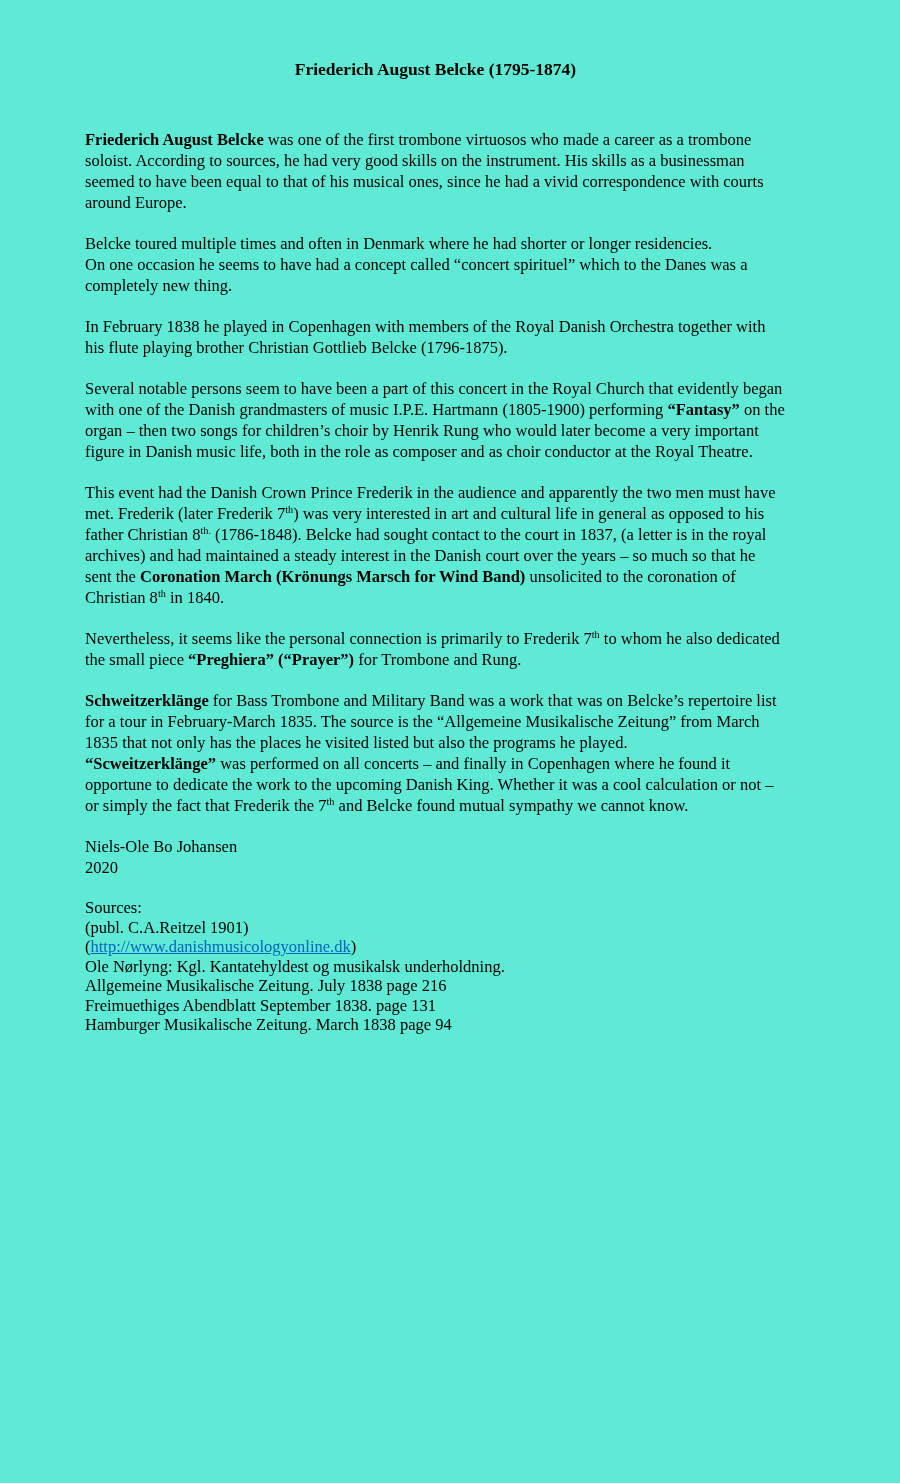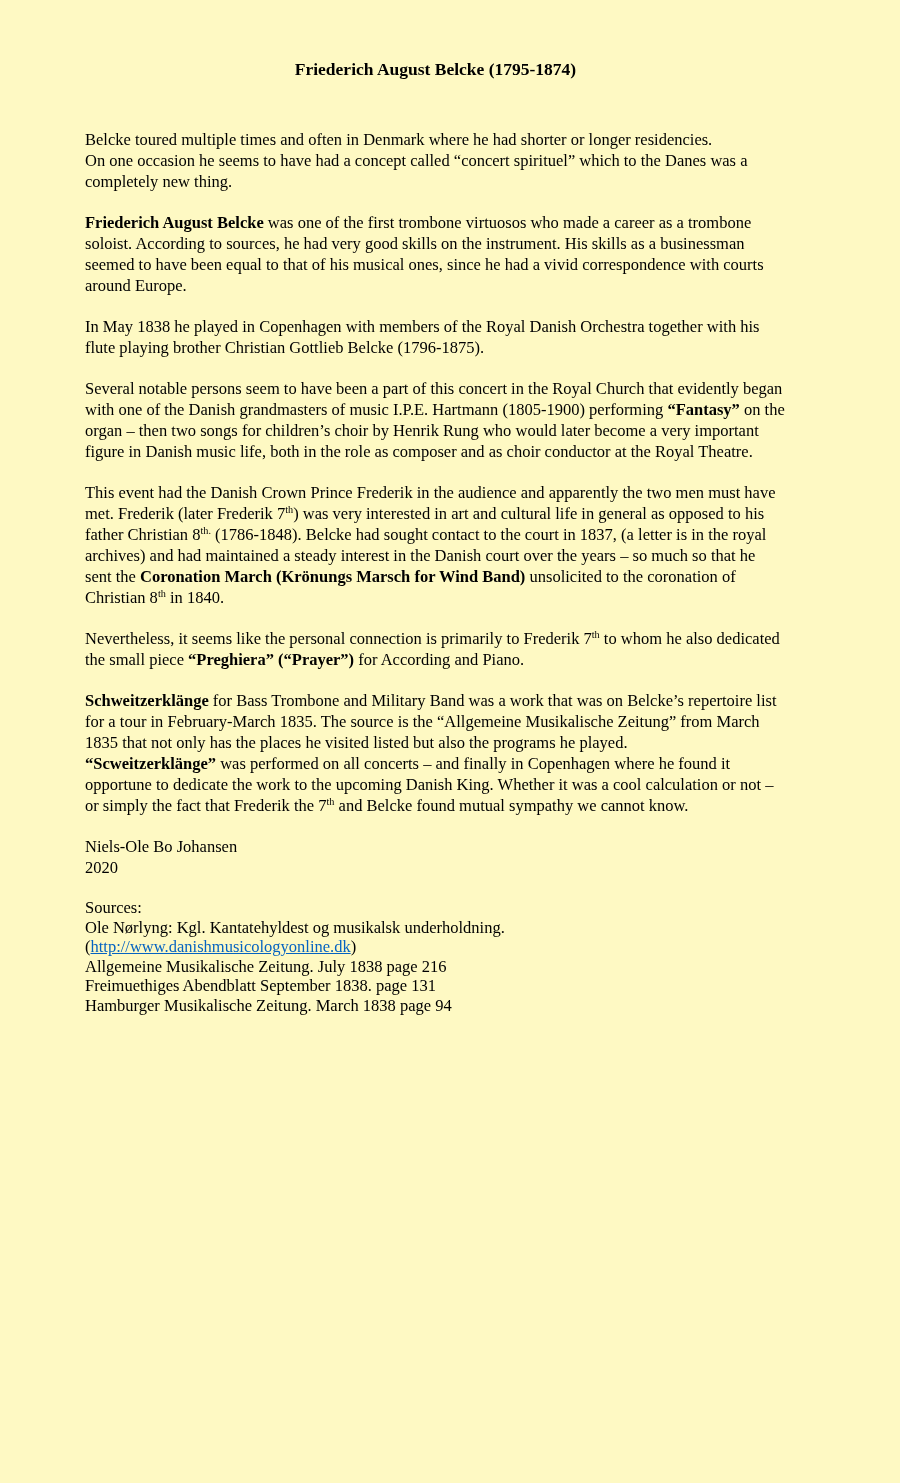--- a/index.html
+++ b/index.html
@@ -1,19 +1,19 @@
 <!DOCTYPE html>
 <html style="--link-color: #0563C1;"><head>
 <meta charset="utf-8">
 <style>
   html, body { margin: 0; padding: 0; background: #ffffff; }
   .page {
     width: 900px;
     height: 1483px;
-    background: #fef9c3;
+    background: #5eead4;
     color: #000000;
     font-family: "Liberation Serif", "DejaVu Serif", serif;
     box-sizing: border-box;
     padding: 57px 114px 0 85px;
     overflow: hidden;
   }
   .title-block { text-align: center; margin: 0 0 48px 0; }
   .title-line {
     font-weight: bold;
     font-size: 17.5px;
@@ -46,35 +46,36 @@
 </style>
 </head>
 <body>
 
 <div class="page">
 
   <div class="title-block">
     <div class="title-line">Friederich August Belcke (1795-1874)</div>
   </div>
 
+  <p class="body-para"><b>Friederich August Belcke</b><span> was one of the first trombone virtuosos who made a career as a trombone soloist. According to sources, he had very good skills on the instrument. His skills as a businessman seemed to have been equal to that of his musical ones, since he had a vivid correspondence with courts around Europe.</span></p>
   <p class="body-para"><span>Belcke toured multiple times and often in Denmark where he had shorter or longer residencies.</span><br><span>On one occasion he seems to have had a concept called “concert spirituel” which to the Danes was a completely new thing.</span></p>
-  <p class="body-para"><b>Friederich August Belcke</b><span> was one of the first trombone virtuosos who made a career as a trombone soloist. According to sources, he had very good skills on the instrument. His skills as a businessman seemed to have been equal to that of his musical ones, since he had a vivid correspondence with courts around Europe.</span></p>
-  <p class="body-para"><span>In May 1838 he played in Copenhagen with members of the Royal Danish Orchestra together with his flute playing brother Christian Gottlieb Belcke (1796-1875).</span></p>
+  <p class="body-para"><span>In February 1838 he played in Copenhagen with members of the Royal Danish Orchestra together with his flute playing brother Christian Gottlieb Belcke (1796-1875).</span></p>
   <p class="body-para"><span>Several notable persons seem to have been a part of this concert in the Royal Church that evidently began with one of the Danish grandmasters of music I.P.E. Hartmann (1805-1900) performing </span><b>“Fantasy”</b><span> on the organ – then two songs for children’s choir by Henrik Rung who would later become a very important figure in Danish music life, both in the role as composer and as choir conductor at the Royal Theatre.</span></p>
   <p class="body-para"><span>This event had the Danish Crown Prince Frederik in the audience and apparently the two men must have met. Frederik (later Frederik 7</span><sup>th</sup><span>) was very interested in art and cultural life in general as opposed to his father Christian 8</span><sup>th.</sup><span> (1786-1848). Belcke had sought contact to the court in 1837, (a letter is in the royal archives) and had maintained a steady interest in the Danish court over the years – so much so that he sent the </span><b>Coronation March (Krönungs Marsch for Wind Band)</b><span> unsolicited to the coronation of Christian 8</span><sup>th</sup><span> in 1840.</span></p>
-  <p class="body-para"><span>Nevertheless, it seems like the personal connection is primarily to Frederik 7</span><sup>th</sup><span> to whom he also dedicated the small piece </span><b>“Preghiera” (“Prayer”)</b><span> for According and Piano.</span></p>
+  <p class="body-para"><span>Nevertheless, it seems like the personal connection is primarily to Frederik 7</span><sup>th</sup><span> to whom he also dedicated the small piece </span><b>“Preghiera” (“Prayer”)</b><span> for Trombone and Rung.</span></p>
   <p class="body-para"><b>Schweitzerklänge</b><span> for Bass Trombone and Military Band was a work that was on Belcke’s repertoire list for a tour in February-March 1835. The source is the “Allgemeine Musikalische Zeitung” from March 1835 that not only has the places he visited listed but also the programs he played.</span><br><b>“Scweitzerklänge”</b><span> was performed on all concerts – and finally in Copenhagen where he found it opportune to dedicate the work to the upcoming Danish King. Whether it was a cool calculation or not – or simply the fact that Frederik the 7</span><sup>th</sup><span> and Belcke found mutual sympathy we cannot know.</span></p>
 
   <div class="signature">
     <div>Niels-Ole Bo Johansen</div>
     <div>2020</div>
   </div>
 
   <div class="sources">
     <div class="source-line"><span>Sources:</span></div>
+    <div class="source-line"><span>(publ. C.A.Reitzel 1901)</span></div>
+    <div class="source-line"><span>(</span><a class="doc-link" href="#">http://www.danishmusicologyonline.dk</a><span>)</span></div>
     <div class="source-line"><span>Ole Nørlyng: Kgl. Kantatehyldest og musikalsk underholdning.</span></div>
-    <div class="source-line"><span>(</span><a class="doc-link" href="#">http://www.danishmusicologyonline.dk</a><span>)</span></div>
     <div class="source-line"><span>Allgemeine Musikalische Zeitung. July 1838 page 216</span></div>
     <div class="source-line"><span>Freimuethiges Abendblatt September 1838. page 131</span></div>
     <div class="source-line"><span>Hamburger Musikalische Zeitung. March 1838 page 94</span></div>
   </div>
 
 </div>
 
 </body></html>

